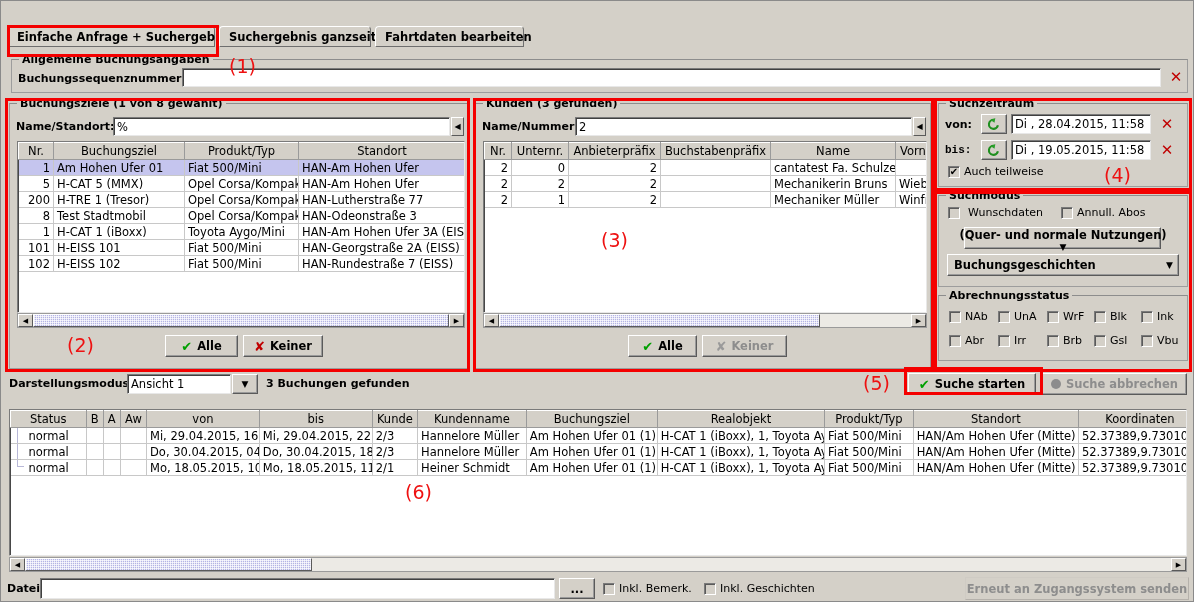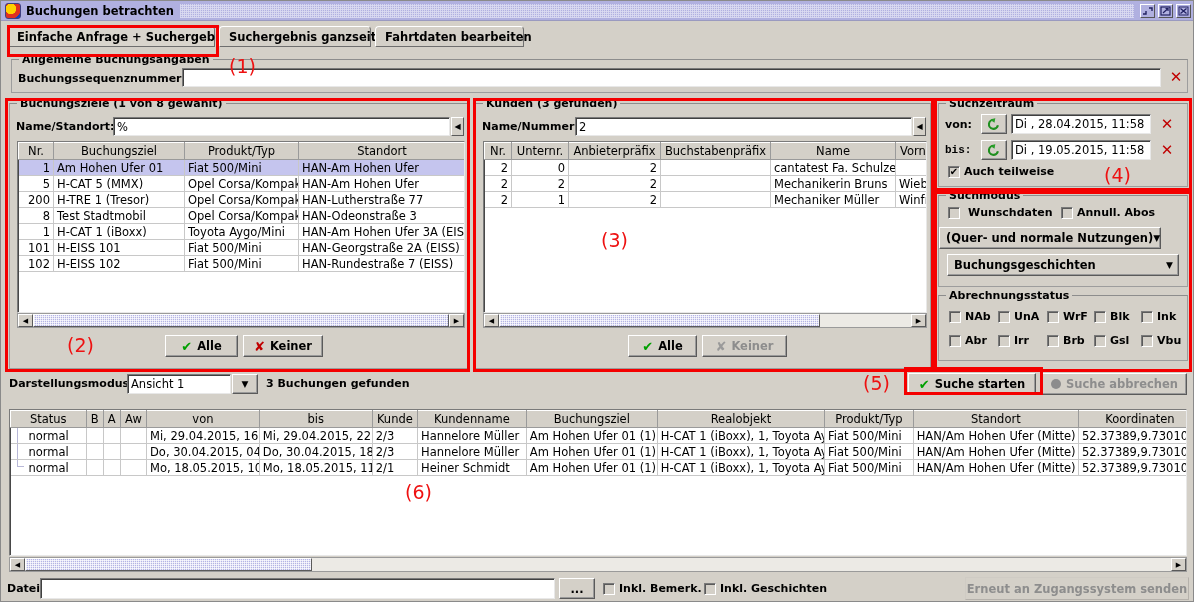--- a/index.html
+++ b/index.html
@@ -128,21 +128,21 @@
     font-size: 15px; line-height: 1;
   }
   .chk { display: flex; align-items: center; gap: 4px; white-space: nowrap; }
   .chk .box {
     width: 12px; height: 12px; background: #d4d0c8;
     border: 1px solid #7a7a7a; border-right-color:#fff; border-bottom-color:#fff;
     box-shadow: inset 1px 1px 0 #5a5a5a;
     display: flex; align-items: center; justify-content: center;
     font-size: 10px; line-height: 1; color: #000; flex: 0 0 auto;
   }
-  .chk .cl { font-weight: bold; font-size: 11px; text-align: center; }
+  .chk .cl { font-weight: normal; font-size: 11px; text-align: center; }
   .combo {
     background: #d4d0c8;
     border: 1px solid #fff; border-right-color:#5a5a5a; border-bottom-color:#5a5a5a;
     box-shadow: inset -1px -1px 0 #9a9a9a;
     display: flex; align-items: center; justify-content: space-between;
     padding: 0 5px 0 6px; font-weight: bold; font-size: 11.5px;
     white-space: nowrap; cursor: default;
   }
   .combo .arrow { font-size: 9px; }
 
@@ -199,46 +199,20 @@
   .checkmark { color: #00a000; font-size: 13px; font-weight: bold; line-height:1; }
   .xmark { color: #c00000; font-size: 13px; font-weight: bold; line-height:1; }
   .xmark.gr { color: #9a9a9a; }
   .dot { width:10px;height:10px;border-radius:50%;background:#8c8c8c;display:block; }
 </style>
 </head>
 <body>
 
 <div id="app">
 
-  <div class="titlebar">
-    <div class="tb-icon"></div>
-    <div class="tb-title">Buchungen betrachten</div>
-    <div class="tb-fill"></div>
-    <div class="tb-btns">
-      <div class="tb-btn">
-        <svg width="11" height="10" viewBox="0 0 11 10">
-            <path d="M1 8 L4 8 L4 5" fill="none" stroke="#202060" stroke-width="1.4"></path>
-            <path d="M7 2 L10 2 L10 5" fill="none" stroke="#202060" stroke-width="1.4"></path>
-          </svg>
-      </div>
-      <div class="tb-btn">
-        <svg width="11" height="10" viewBox="0 0 11 10">
-            <rect x="1" y="1" width="9" height="8" fill="none" stroke="#202060" stroke-width="1.2"></rect>
-            <path d="M3 7 L8 2.5" stroke="#202060" stroke-width="1.2"></path>
-            <path d="M5.5 2.5 L8 2.5 L8 5" stroke="#202060" stroke-width="1.2" fill="none"></path>
-          </svg>
-      </div>
-      <div class="tb-btn">
-        <svg width="11" height="10" viewBox="0 0 11 10">
-            <rect x="1" y="1" width="9" height="8" fill="#b0b0e0" stroke="#202060" stroke-width="1"></rect>
-            <path d="M2.5 2.5 L8.5 7.5 M8.5 2.5 L2.5 7.5" stroke="#202060" stroke-width="1.3"></path>
-          </svg>
-      </div>
-    </div>
-  </div>
 
   <div class="tabstrip">
     <div class="tab sel" style="left:6px; width:208px;">
       <span>Einfache Anfrage + Suchergebnis</span>
     </div>
     <div class="tab" style="left:218px; width:152px;">
       <span>Suchergebnis ganzseitig</span>
     </div>
     <div class="tab" style="left:374px; width:149px;">
       <span>Fahrtdaten bearbeiten</span>
@@ -452,21 +426,21 @@
 
     <div class="chk" style="position:absolute; left:9px; top:10px;gap:8px;">
       <span class="box"></span>
       <span class="cl">Wunschdaten</span>
     </div>
     <div class="chk" style="position:absolute; left:122px; top:10px;">
       <span class="box"></span>
       <span class="cl">Annull. Abos</span>
     </div>
 
-    <div class="combo" style="position:absolute; left:0; top:31px; width:222px; height:22px;">
+    <div class="combo" style="position:absolute; left:25px; top:31px; width:197px; height:22px;flex-direction:column;">
       <span>(Quer- und normale Nutzungen)</span>
       <span class="arrow">▼</span>
     </div>
     <div class="combo" style="position:absolute; left:8px; top:58px; width:232px; height:22px;">
       <span>Buchungsgeschichten</span>
       <span class="arrow">▼</span>
     </div>
   </div>
 
   <div class="group" style="left:937px; top:294px; width:250px; height:66px;">

